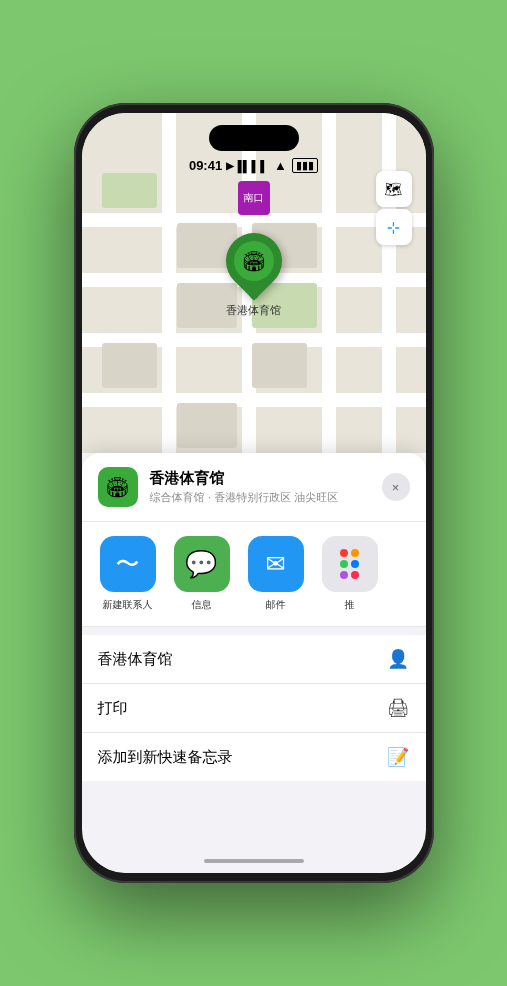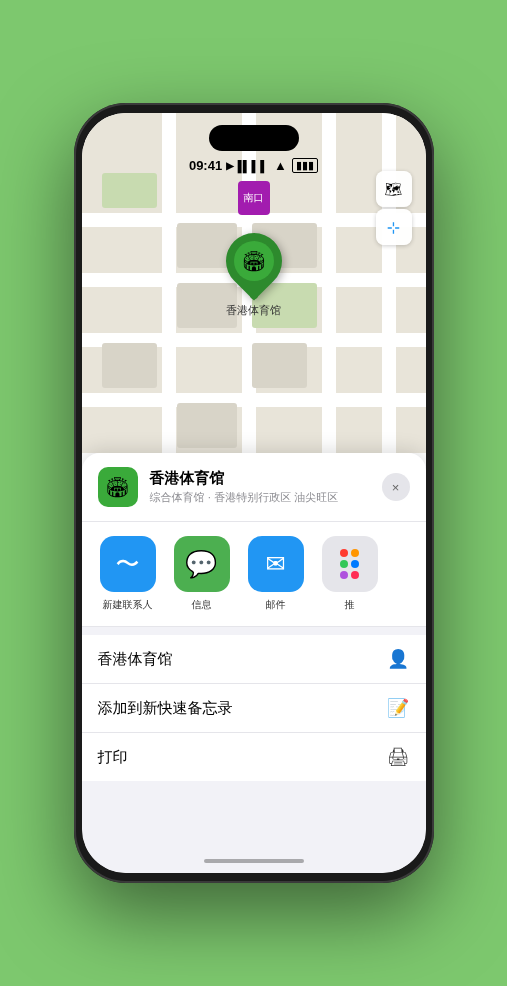--- a/index.html
+++ b/index.html
@@ -464,26 +464,26 @@
       <div class="action-list">
 
 
         <div class="action-item">
           <span class="action-label">香港体育馆</span>
           <span class="action-icon">👤</span>
         </div>
 
 
         <div class="action-item">
+          <span class="action-label">打印</span>
+          <span class="action-icon">🖨</span>
+        </div>
+
+        <div class="action-item">
           <span class="action-label">添加到新快速备忘录</span>
           <span class="action-icon">📝</span>
-        </div>
-
-        <div class="action-item">
-          <span class="action-label">打印</span>
-          <span class="action-icon">🖨</span>
         </div>
       </div>
 
       <div class="home-indicator"></div>
     </div>
   </div>
 </div>
 
 </body></html>

